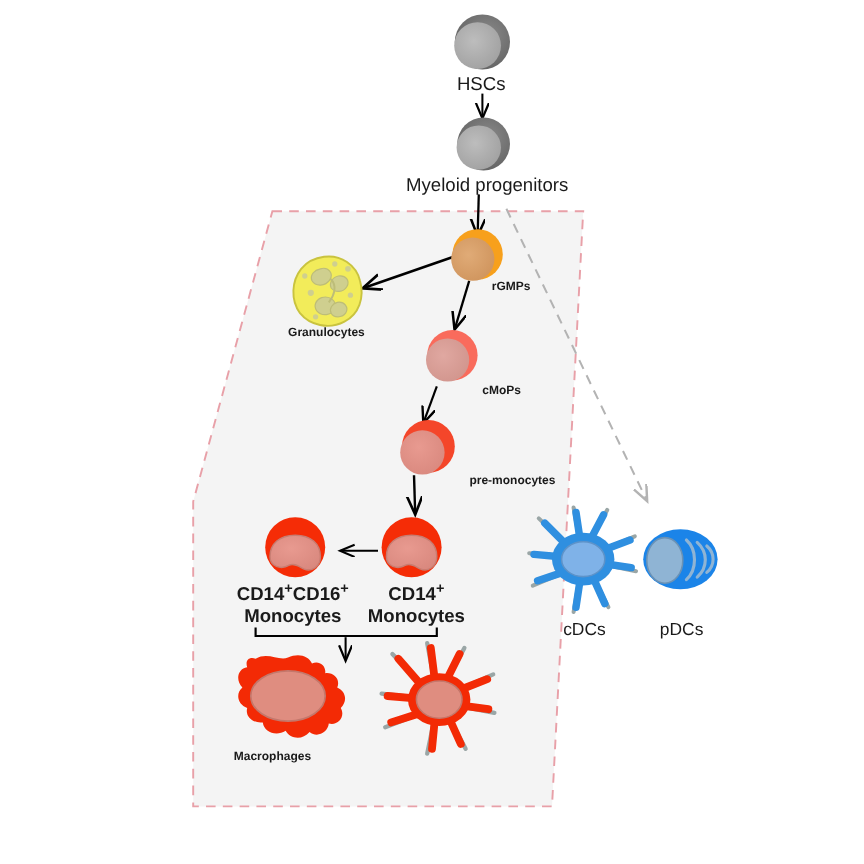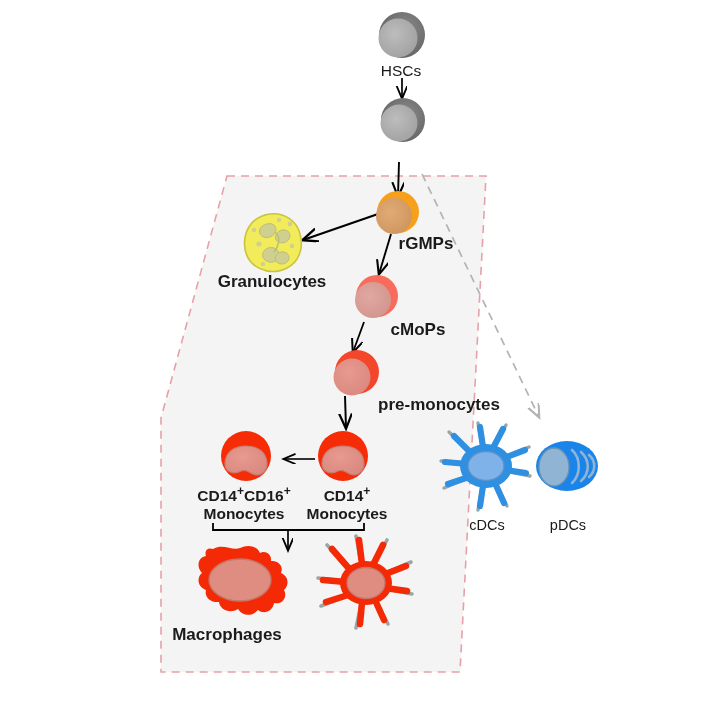--- a/index.html
+++ b/index.html
@@ -14,21 +14,21 @@
   #svgroot{position:absolute;left:0;top:0;}
   .lbl{
     position:absolute;
     color:#1a1a1a;
     line-height:1.15;
     text-align:center;
     white-space:nowrap;
     user-select:none;
   }
   .lbl.plain{font-weight:400;font-size:15.5px;}
-  .lbl.bold{font-weight:700;font-size:17px;}
+  .lbl.bold{font-weight:700;font-size:10px;}
   .lbl.bold2{font-weight:700;font-size:15.5px;white-space:normal;}
   .lbl.small{font-weight:400;font-size:14.5px;}
   .lbl.title{font-weight:700;font-size:17px;}
   .sup{font-size:0.78em;vertical-align:super;line-height:0;}
 </style>
 </head>
 <body>
 
 <div id="stage">
 
@@ -203,28 +203,29 @@
         <path d="M556,450 C565,458 565,475 556,483"></path>
         <path d="M565,452 C574,460 574,473 565,481"></path>
         <path d="M573,455 C580,461 580,471 573,477"></path>
       </g>
     </g>
 
   </svg>
 
   <div class="lbl plain" style="left:385px;top:62px;transform:translateX(-50%);">HSCs</div>
 
+  <div class="lbl plain" style="left:390px;top:146px;transform:translateX(-50%);">Myeloid progenitors</div>
 
   <div class="lbl bold" style="left:410px;top:234px;transform:translateX(-50%);">rGMPs</div>
 
   <div class="lbl bold" style="left:256px;top:272px;transform:translateX(-50%);">Granulocytes</div>
 
   <div class="lbl bold" style="left:402px;top:320px;transform:translateX(-50%);">cMoPs</div>
 
-  <div class="lbl bold" style="left:411px;top:395px;transform:translateX(-50%);margin-left:12px;">pre-monocytes</div>
+  <div class="lbl bold" style="left:411px;top:395px;transform:translateX(-50%);">pre-monocytes</div>
 
   <div class="lbl bold2" style="left:228px;top:487px;transform:translateX(-50%);width:130px;">
     <span><span>CD14</span><span class="sup">+</span><span>CD16</span><span class="sup">+</span></span><br>
     <span>Monocytes</span>
   </div>
 
   <div class="lbl bold2" style="left:331px;top:487px;transform:translateX(-50%);width:110px;">
     <span><span>CD14</span><span class="sup">+</span></span><br>
     <span>Monocytes</span>
   </div>

